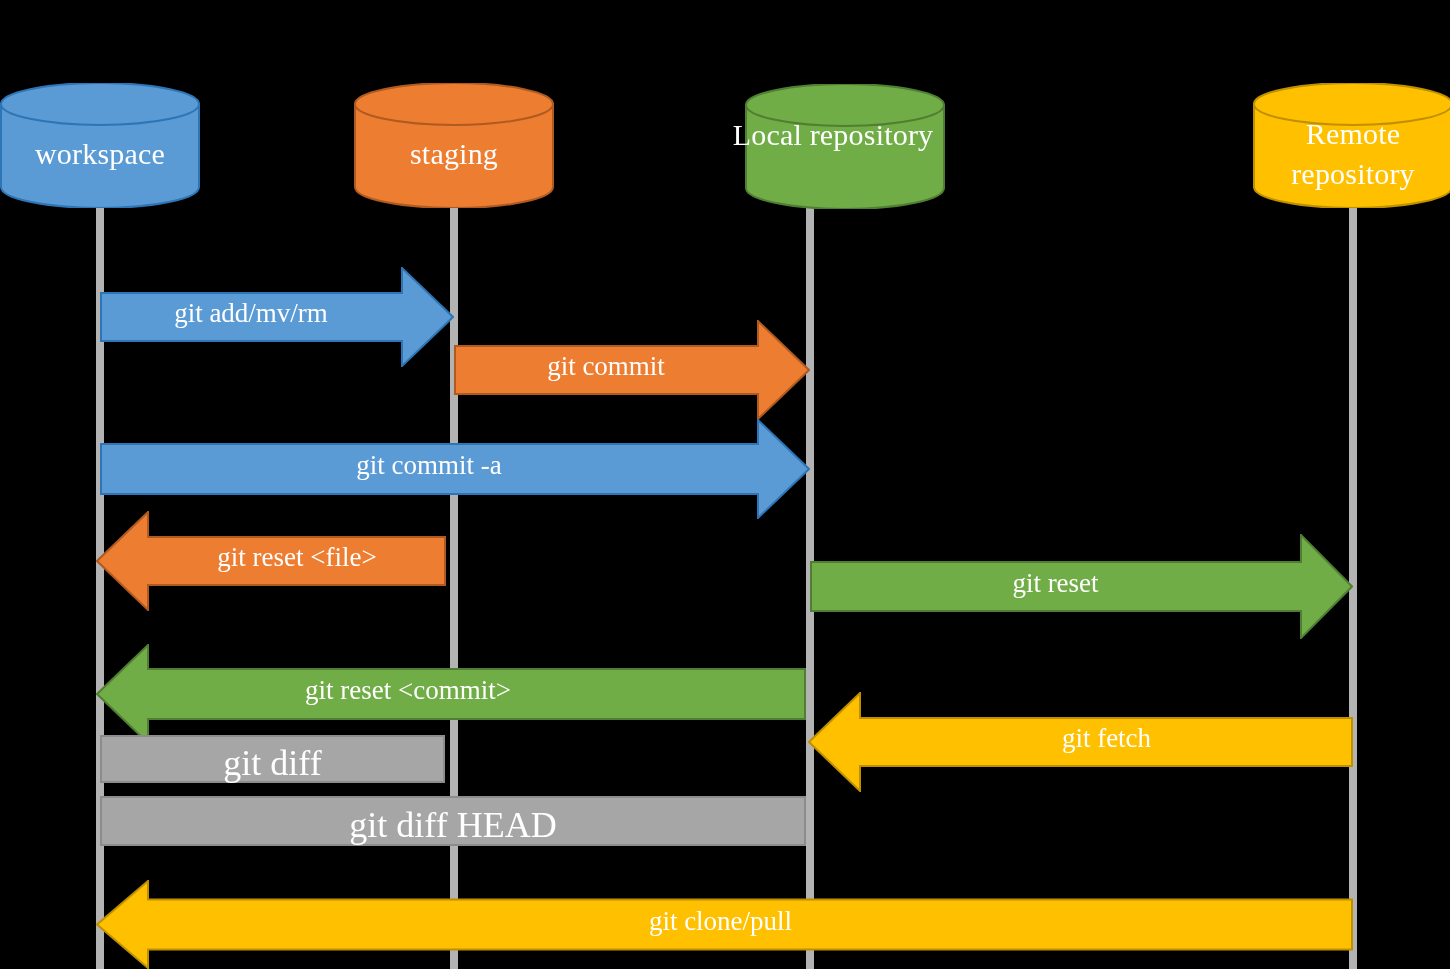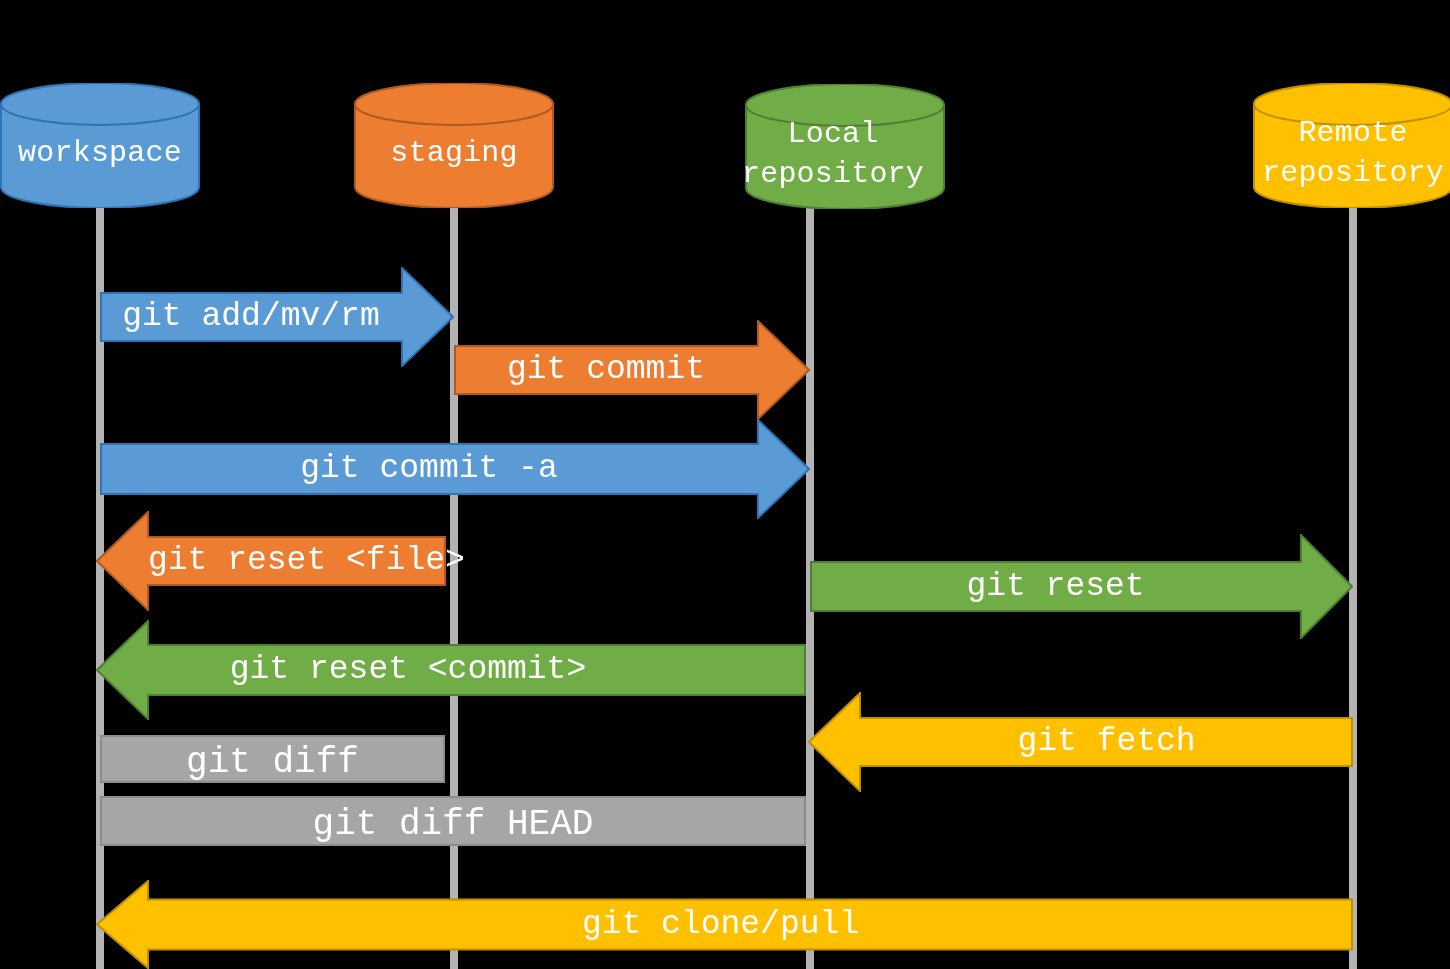--- a/index.html
+++ b/index.html
@@ -6,21 +6,21 @@
     margin: 0;
     padding: 0;
     background: #000000;
   }
   #stage {
     position: relative;
     width: 1450px;
     height: 969px;
     background: #000000;
     overflow: hidden;
-    font-family: Liberation Mono, monospace;
+    font-family: Liberation Serif, serif;
   }
   
   .lifeline {
     position: absolute;
     width: 8px;
     background: #b3b3b3;
   }
   
   .cyl {
     position: absolute;
@@ -41,21 +41,21 @@
   .arrow {
     position: absolute;
   }
   .arrow svg { display: block; }
   .arrow-label {
     position: absolute;
     left: 0;
     width: 100%;
     text-align: center;
     color: #ffffff;
-    font-size: 33px;
+    font-size: 27px;
     white-space: nowrap;
     pointer-events: none;
   }
   .barlabel {
     position: absolute;
     left: 0;
     width: 100%;
     text-align: center;
     color: #ffffff;
     font-size: 36px;
@@ -129,21 +129,21 @@
         <path d="M1,25 L658,25 L658,1 L709,50 L658,99 L658,75 L1,75 Z" fill="#5b9bd5" stroke="#2e75b6" stroke-width="2" stroke-linejoin="miter"></path>
       </svg>
       <div class="arrow-label" style="top: 31px; padding-right: 52px; box-sizing: border-box;">git commit -a</div>
     </div>
     <div class="arrow" style="left: 810px; top: 534px; width: 543px; height: 105px;">
       <svg width="543" height="105" viewBox="0 0 543 105">
         <path d="M1,28 L491,28 L491,1 L542,52.5 L491,104 L491,77 L1,77 Z" fill="#70ad47" stroke="#507e32" stroke-width="2" stroke-linejoin="miter"></path>
       </svg>
       <div class="arrow-label" style="top: 33.5px; padding-right: 52px; box-sizing: border-box;">git reset</div>
     </div>
-    <div class="arrow" style="left: 96px; top: 620px; width: 572px; height: 100px;">
+    <div class="arrow" style="left: 96px; top: 644px; width: 572px; height: 100px;">
       <svg width="710" height="100" viewBox="0 0 710 100">
         <path d="M709,25 L52,25 L52,1 L1,50 L52,99 L52,75 L709,75 Z" fill="#70ad47" stroke="#507e32" stroke-width="2" stroke-linejoin="miter"></path>
       </svg>
       <div class="arrow-label" style="top: 31px; padding-left: 52px; box-sizing: border-box;">git reset &lt;commit&gt;</div>
     </div>
     <div class="arrow" style="left: 808px; top: 692px; width: 545px; height: 100px;">
       <svg width="545" height="100" viewBox="0 0 545 100">
         <path d="M544,26 L52,26 L52,1 L1,50 L52,99 L52,74 L544,74 Z" fill="#ffc000" stroke="#bf9000" stroke-width="2" stroke-linejoin="miter"></path>
       </svg>
       <div class="arrow-label" style="top: 31px; padding-left: 52px; box-sizing: border-box;">git fetch</div>

